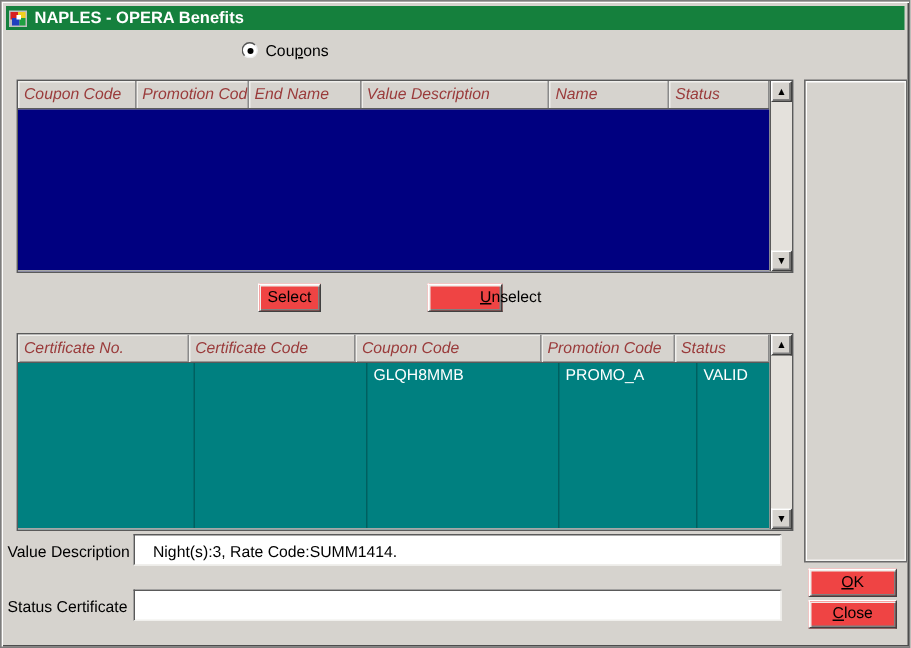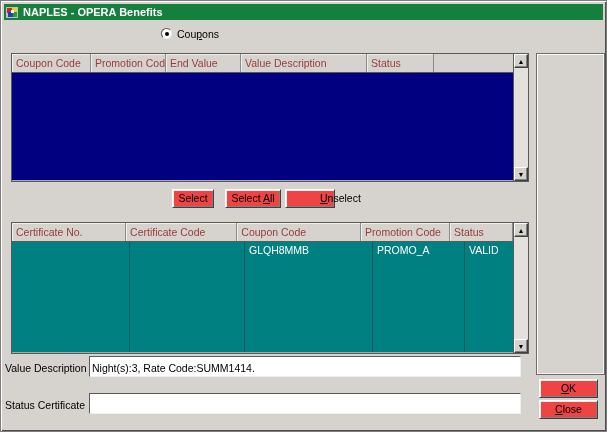--- a/index.html
+++ b/index.html
@@ -19,21 +19,21 @@
   
   .radio-row { position:absolute; left:120px; top:26px; height:13px; display:flex; align-items:center; gap:5px; cursor:default;margin-left:40px; }
   .radio-circle { width:11px; height:11px; border-radius:50%; background:#fff;
                   border:1px solid; border-color:#555 #eee #eee #555; position:relative; }
   .radio-circle .dot { position:absolute; left:3px; top:3px; width:4px; height:4px; border-radius:50%; background:#000; }
   .u { text-decoration:underline; }
 
   
   .grid { position:absolute; background:#fff; border:1px solid #5a5a5a; }
   .grid-inner { position:absolute; left:0; top:0; bottom:0; right:15px; overflow:hidden; }
-  .grid-header { display:flex; height:19px; background:#d6d3ce; border-bottom:1px solid #5a5a5a; }
+  .grid-header { display:flex; height:19px; background:#d6d3ce; border-bottom:1px solid #5a5a5a;font-style:italic; }
   .grid-header .hcell { color:#9a3b3b; line-height:18px; padding-left:4px; border-right:1px solid #8a8a8a;
                         box-shadow: inset 1px 1px 0 #f0efec; overflow:hidden; white-space:nowrap; }
   .grid-body { position:absolute; left:0; right:0; top:19px; bottom:0; display:flex; }
   .trow { display:flex; border-bottom:1px solid #a6a6a6; flex:1 1 auto; min-height:0; }
   .trow .cell { border-right:1px solid #bdbdbd; overflow:hidden; white-space:nowrap; padding-left:4px; }
   .trow.sel-navy { background:#000080; flex:0 0 15px; }
   .trow.sel-navy .cell { border-right:none; }
   .trow.sel-teal { background:#008080; color:#fff; flex:0 0 17px; }
   .trow.sel-teal .cell { border-right:1px solid rgba(0,0,0,0.25); line-height:16px; }
 
@@ -50,21 +50,21 @@
           font-size:7px; line-height:13px; text-align:center; color:#000; cursor:default; }
   .sbtn.up { top:0; } .sbtn.down { bottom:0; }
 
   
   .btn { position:absolute; background:#ef4444; border:1px solid; border-color:#fff #404040 #404040 #fff;
          box-shadow: inset 1px 1px 0 #efedea, inset -1px -1px 0 #808080;
          font-size:10.5px; text-align:center; line-height:17px; cursor:default; white-space:nowrap; }
 
   
   .sunken { position:absolute; background:#fff; border:1px solid; border-color:#5a5a5a #f0efec #f0efec #5a5a5a;
-            font-family:"Liberation Sans",sans-serif; font-size:10.5px; padding:2px 0 0 2px; }
+            font-family:"Liberation Sans",sans-serif; font-size:10.5px; padding:2px 0 0 12px; }
   input.sunken { outline:none; }
 
   .lbl { position:absolute; font-size:10.5px; white-space:nowrap; }
 
   
   .side-panel { position:absolute; left:535px; top:52px; width:69px; height:322px;
                 background:#d6d3ce; border:1px solid #6b6b6b;
                 box-shadow: inset 1px 1px 0 #ffffff, inset -1px -1px 0 #f3f2ef; }
 </style>
 </head>
@@ -89,22 +89,23 @@
         <span class="dot"></span>
       </span>
     <span><span>Cou</span><span class="u">p</span><span>ons</span></span>
   </div>
 
   <div class="grid" style="left:10px; top:52px; width:518px; height:129px;">
     <div class="grid-inner">
       <div class="grid-header">
         <div class="hcell t1c0">Coupon Code</div>
         <div class="hcell t1c1">Promotion Code</div>
-        <div class="hcell t1c2">End Value</div>
+        <div class="hcell t1c2">End Name</div>
         <div class="hcell t1c3">Value Description</div>
+        <div class="hcell t1c4">Name</div>
         <div class="hcell t1c5">Status</div>
       </div>
       <div class="grid-body">
         <div class="trow sel-navy">
           <div class="cell t1c0"></div>
           <div class="cell t1c1"></div>
           <div class="cell t1c2"></div>
           <div class="cell t1c3"></div>
           <div class="cell t1c4"></div>
           <div class="cell t1c5"></div>
@@ -167,21 +168,20 @@
           </div>
       </div>
     </div>
     <div class="vscroll">
       <div class="sbtn up"><span>▲</span></div>
       <div class="sbtn down"><span>▼</span></div>
     </div>
   </div>
 
   <div class="btn" style="left:171px; top:188px; width:42px; height:19px;"><span>Select</span></div>
-  <div class="btn" style="left:224px; top:188px; width:56px; height:19px;"><span><span>Select </span><span class="u">A</span><span>ll</span></span></div>
   <div class="btn" style="left:284px; top:188px; width:50px; height:19px;padding-left:34px;"><span><span class="u">U</span><span>nselect</span></span></div>
 
   <div class="grid" style="left:10px; top:221px; width:518px; height:132px;">
     <div class="grid-inner">
       <div class="grid-header">
         <div class="hcell t2c0">Certificate No.</div>
         <div class="hcell t2c1">Certificate Code</div>
         <div class="hcell t2c2">Coupon Code</div>
         <div class="hcell t2c3">Promotion Code</div>
         <div class="hcell t2c4">Status</div>

